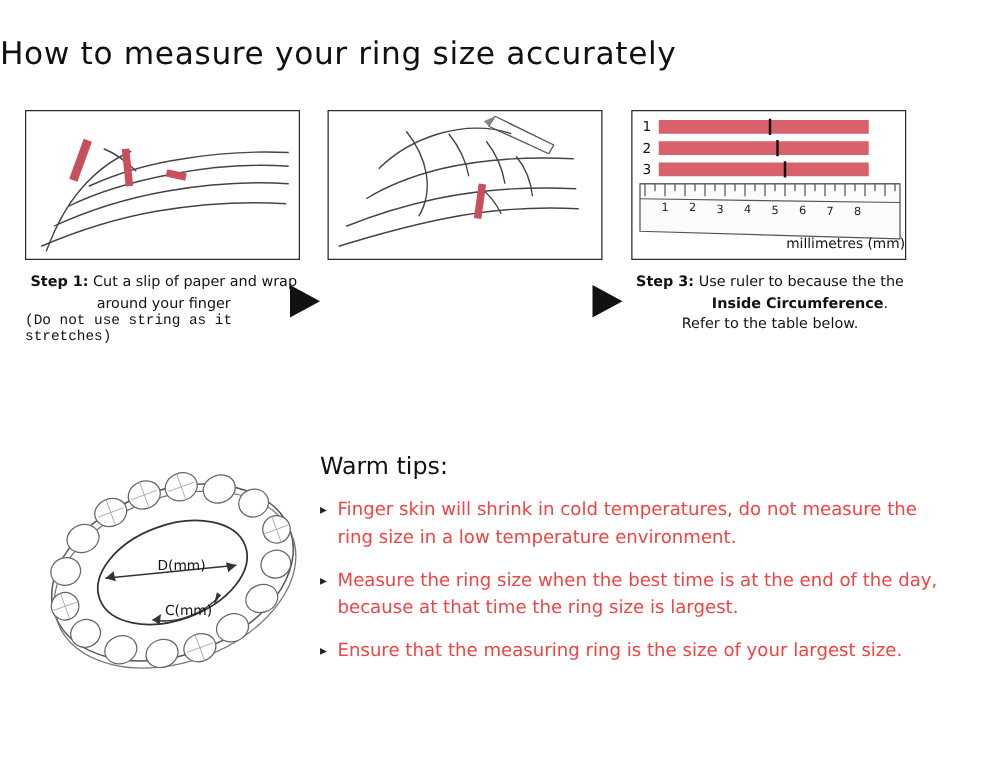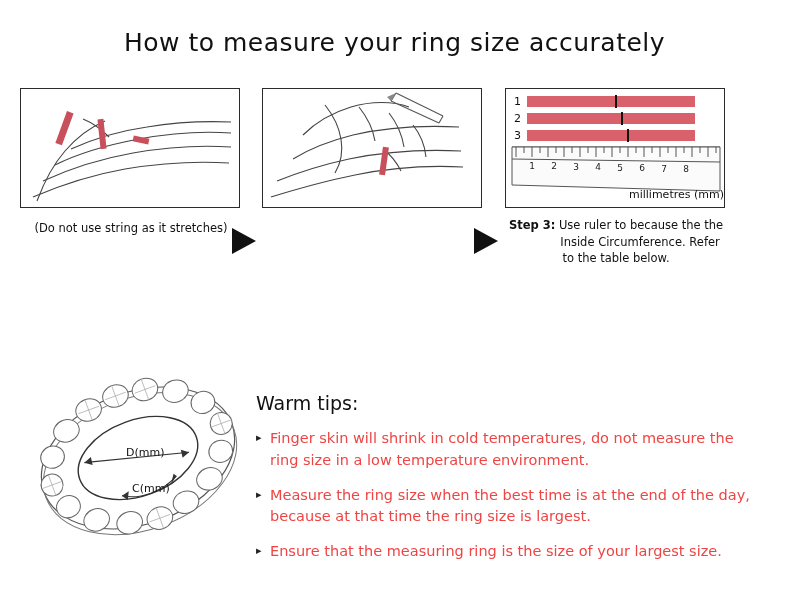--- a/index.html
+++ b/index.html
@@ -15,21 +15,20 @@
     color: #1a1a1a;
     position: relative;
   }
 
   
   .title {
     position: absolute;
     top: 28px;
     left: 0;
     width: 789px;
-    text-align: center;
     font-size: 25px;
     letter-spacing: 0.5px;
     color: #111;
     font-family: "DejaVu Sans", sans-serif;
   }
 
   
   .steps {
     position: absolute;
     top: 88px;
@@ -67,37 +66,35 @@
   .arrow-1 { left: 232px; }
   .arrow-2 { left: 474px; }
 
   .caption {
     margin-top: 9px;
     font-size: 11.5px;
     line-height: 1.45;
     text-align: center;
     color: #111;
   }
-  .caption b { font-weight: normal; padding-left: 48px; }
+  .caption b { font-weight: bold; padding-left: 48px; }
   .caption .lbl { font-weight: bold; }
 
   .note {
-    margin-top: 13px;
     font-size: 11.5px;
-    text-align: center;
-    color: #111;
+    color: #111;
+    font-family: Liberation Mono, monospace;
   }
 
   
   .tips {
     position: absolute;
     left: 256px;
     top: 362px;
     width: 510px;
-    margin-top: 30px;
   }
   .tips-title {
     font-size: 19px;
     color: #111;
     margin-bottom: 14px;
   }
   .tip {
     display: flex;
     align-items: flex-start;
     margin-bottom: 13px;
@@ -168,20 +165,24 @@
           <path d="M50,60 C72,50 98,42 126,38 C156,33 186,32 210,33"></path>
           <path d="M16,112 C22,96 30,78 44,62 C56,48 70,38 84,32"></path>
           <path d="M62,30 C72,34 80,40 88,48"></path>
         </g>
         <g fill="#c8505c">
           <rect x="40" y="22" width="7" height="34" transform="rotate(20 43 39)"></rect>
           <rect x="78" y="30" width="6" height="30" transform="rotate(-6 81 45)"></rect>
           <rect x="112" y="48" width="16" height="6" transform="rotate(12 120 51)"></rect>
         </g>
       </svg>
+    </div>
+    <div class="caption">
+      <span class="lbl">Step 1:</span>
+      <span>Cut a slip of paper and wrap around your finger</span>
     </div>
     <div class="note">(Do not use string as it stretches)</div>
   </div>
 
   <div class="arrow arrow-1"></div>
 
   <div class="step step-2">
     <div class="panel">
       <svg width="220" height="120" viewBox="0 0 220 120">
         <g fill="none" stroke="#444" stroke-width="1.1">

